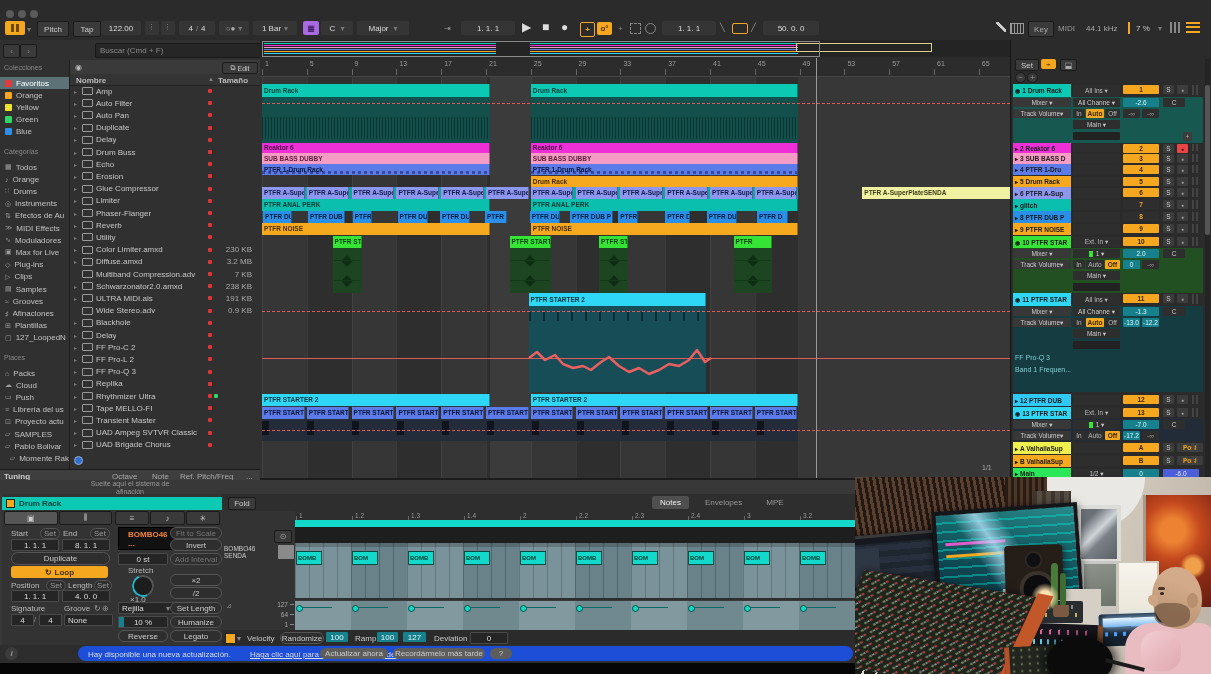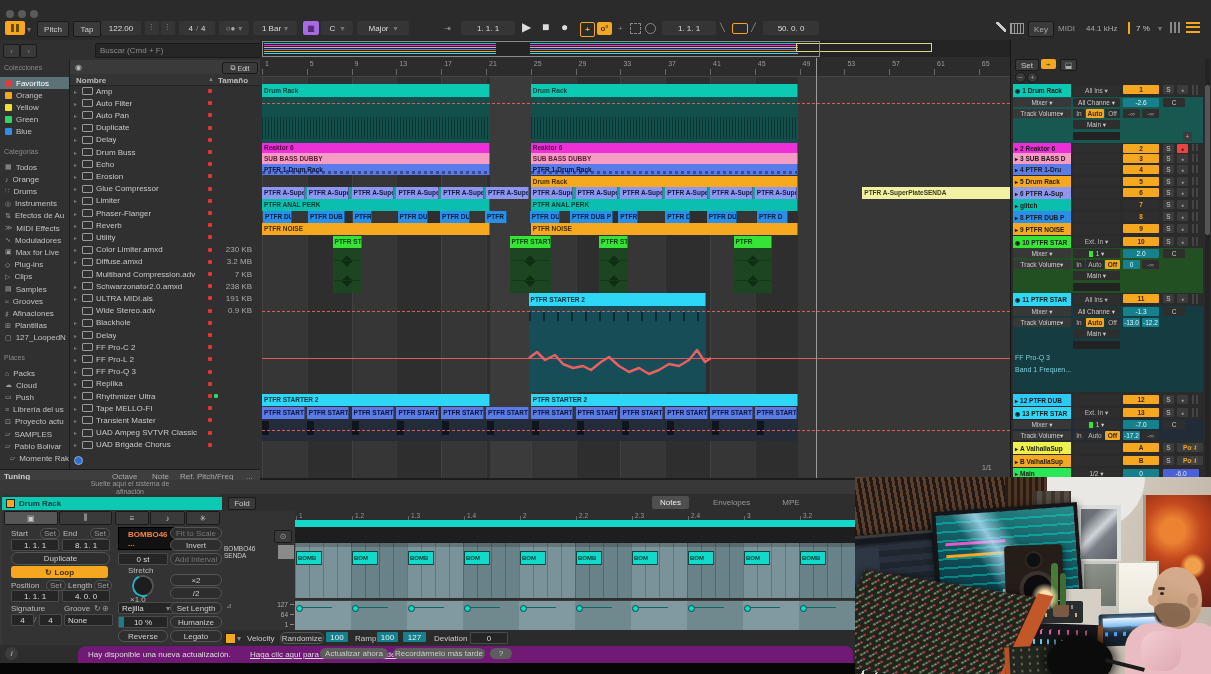--- a/index.html
+++ b/index.html
@@ -947,21 +947,21 @@
         <span style="position:absolute;left:0;top:0;width:5px;height:100%;background:#17808d"></span>
         <span>10 %</span>
       </div>
     <div class="abs pillbtn" style="left:168px;top:122px;width:50px;height:10px">Humanize</div>
     <div class="abs pillbtn" style="left:116px;top:136px;width:48px;height:10px">Reverse</div>
     <div class="abs pillbtn" style="left:168px;top:136px;width:50px;height:10px">Legato</div>
   </div>
 
   <div id="midi">
     <div class="abs btn" style="left:6px;top:3px;width:26px;height:11px">Fold</div>
-    <div id="midi-tabs" class="abs" style="left:430px;top:2px;height:13px;display:flex;gap:16px">
+    <div id="midi-tabs" class="abs" style="left:430px;top:2px;height:13px;display:flex;gap:8px">
         <div style="padding: 2px 8px; border-radius: 2px; color: rgb(238, 238, 238); background: rgb(79, 79, 79);">Notes</div>
         <div style="padding: 2px 8px; border-radius: 2px; color: rgb(153, 153, 153); background: transparent;">Envelopes</div>
         <div style="padding: 2px 8px; border-radius: 2px; color: rgb(153, 153, 153); background: transparent;">MPE</div>
       </div>
     <div id="midi-ruler" class="abs" style="left:73px;top:17px;width:563px;height:9px;background:#2e2e2e">
         <div style="position: absolute; left: 4px; top: 1px; color: rgb(153, 153, 153); font-size: 6.5px;">1</div>
         <div style="position: absolute; left: 1px; top: 5px; width: 1px; height: 4px; background: rgb(102, 102, 102);"></div>
         <div style="position: absolute; left: 60px; top: 1px; color: rgb(153, 153, 153); font-size: 6.5px;">1.2</div>
         <div style="position: absolute; left: 57px; top: 5px; width: 1px; height: 4px; background: rgb(102, 102, 102);"></div>
         <div style="position: absolute; left: 116px; top: 1px; color: rgb(153, 153, 153); font-size: 6.5px;">1.3</div>
@@ -1044,21 +1044,21 @@
       <span class="abs" style="left:133px;top:4px;color:#ccc">Ramp</span>
       <span class="abs tealbox" style="left:155px;top:2px;width:21px;height:10px">100</span>
       <span class="abs tealbox" style="left:181px;top:2px;width:23px;height:10px">127</span>
       <span class="abs" style="left:212px;top:4px;color:#ccc">Deviation</span>
       <span class="abs darkbox" style="left:248px;top:2px;width:36px;height:10px">0</span>
     </div>
   </div>
 
   <div id="statusbar">
     <div class="abs" style="left:5px;top:2px;width:13px;height:13px;border-radius:50%;background:#3c3c3c;color:#999;display:flex;align-items:center;justify-content:center;font-style:italic;font-weight:bold">i</div>
-    <div class="abs" style="left:78px;top:1px;width:775px;height:28px;background:#701a75;border-radius:8px">
+    <div class="abs" style="left:78px;top:1px;width:775px;height:15px;background:#1d4ed8;border-radius:8px">
       <span class="abs" style="left:10px;top:4px;color:#ddd">Hay disponible una nueva actualización.</span>
       <span class="abs" style="left:172px;top:4px;color:#ddd;text-decoration:underline">Haga clic aquí para ver la información de la versión.</span>
       <span class="abs pillbtn" style="left:242px;top:2px;width:68px;height:11px;background:#5d5d5d;border:none">Actualizar ahora</span>
       <span class="abs pillbtn" style="left:315px;top:2px;width:92px;height:11px;background:#5d5d5d;border:none">Recordármelo más tarde</span>
       <span class="abs pillbtn" style="left:412px;top:2px;width:22px;height:11px;background:#5d5d5d;border:none">?</span>
     </div>
   </div>
   <div id="bottomblack"></div>
 
   <div id="cam">

